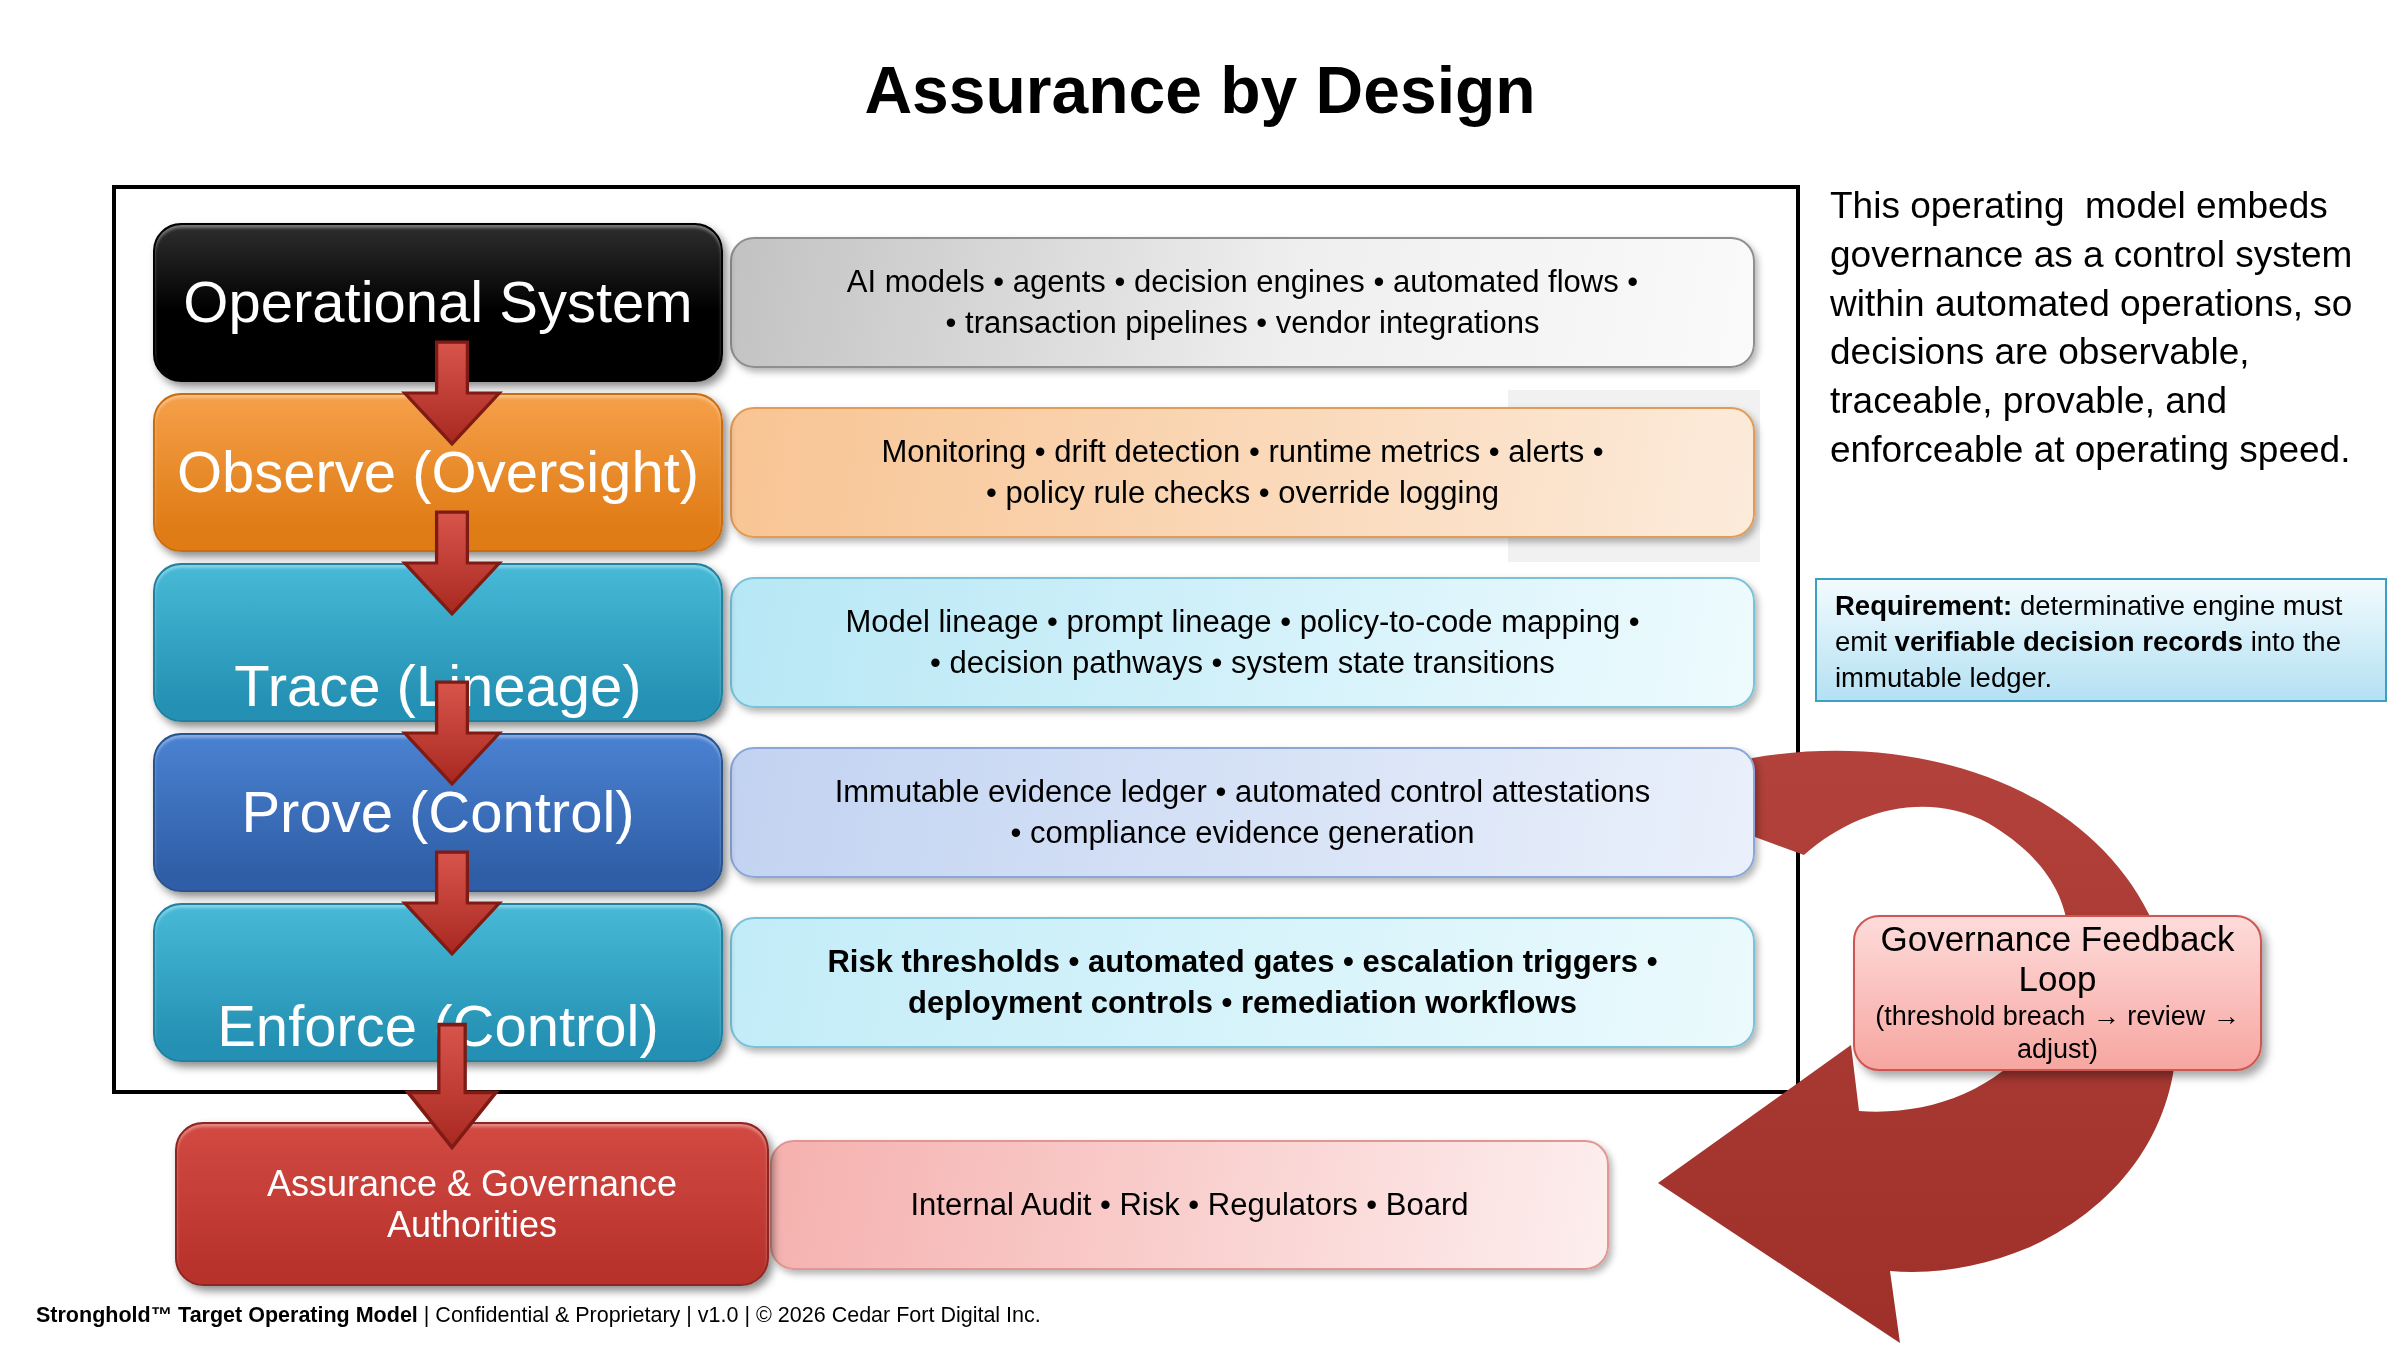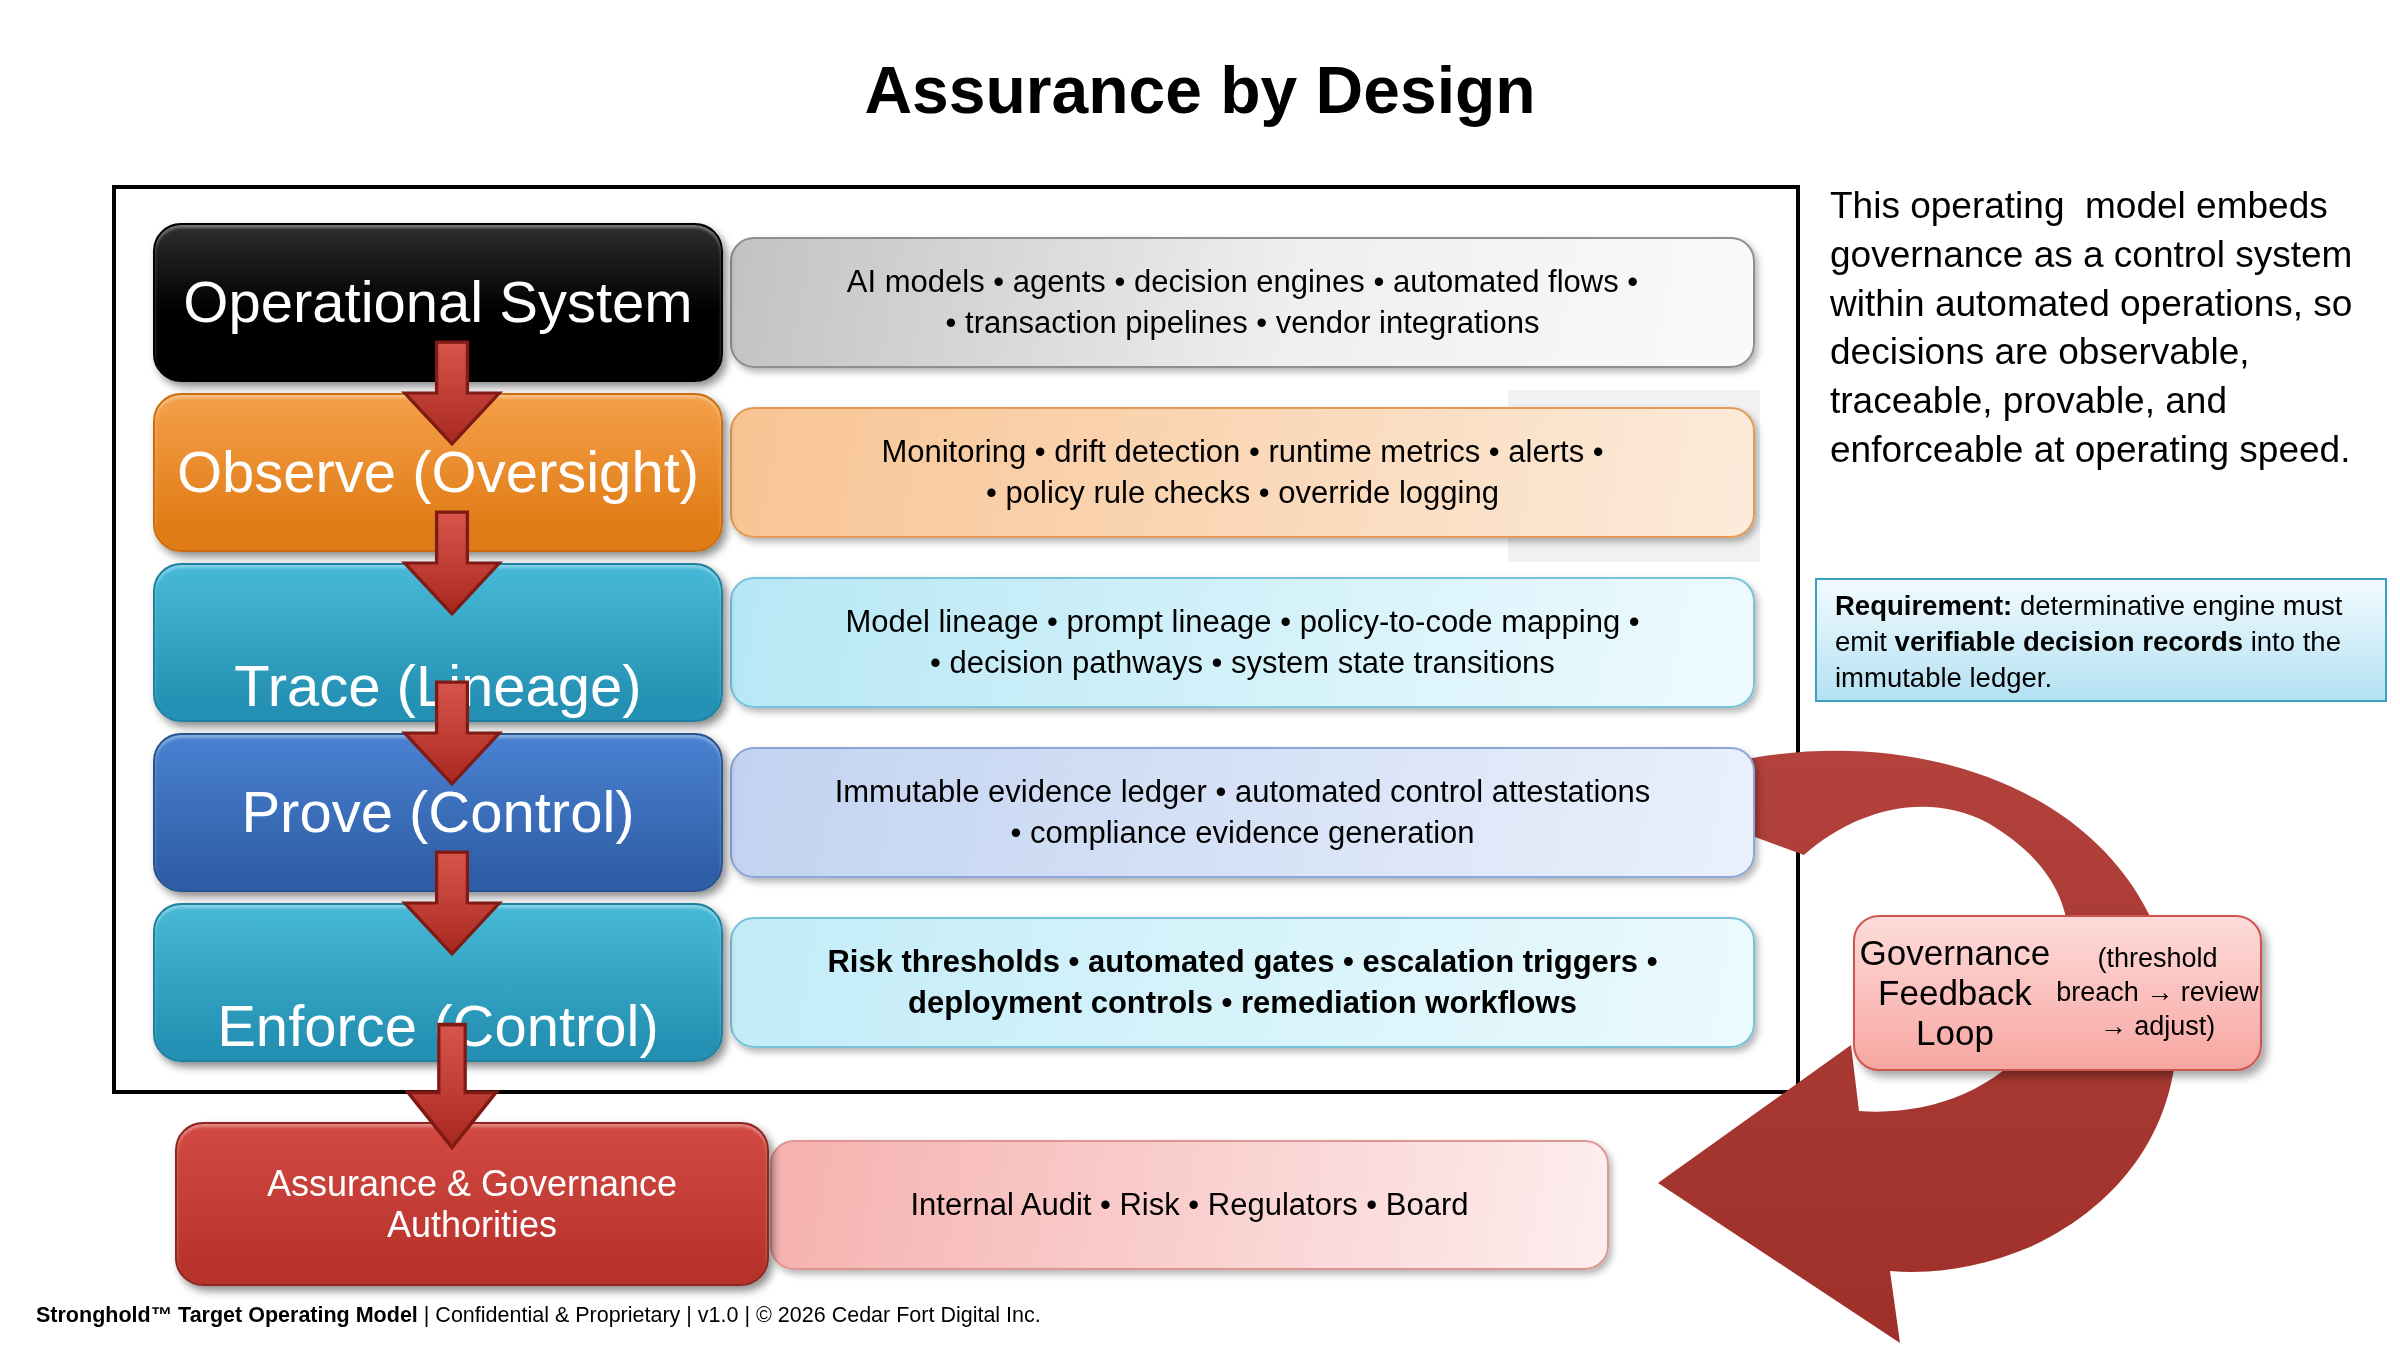--- a/index.html
+++ b/index.html
@@ -62,21 +62,21 @@
   .req-box{
     left:1815px;top:578px;width:572px;height:124px;box-sizing:border-box;
     background:linear-gradient(180deg,#f2fbfe 0%,#b4e1f3 100%);
     border:2px solid #3ba0c4;padding:8px 18px;
     font-size:27.5px;line-height:1.3;z-index:3;
   }
   .gov-box{
     left:1853px;top:915px;width:405px;height:152px;border-radius:26px;z-index:6;
     background:linear-gradient(180deg,#fdd9d7 5%,#f7a6a1 100%);
     border:2px solid #cf5550;box-shadow:5px 6px 9px rgba(0,0,0,.35);
-    display:flex;flex-direction:row;align-items:center;justify-content:flex-start;text-align:center;
+    display:flex;flex-direction:column;align-items:center;justify-content:center;text-align:center;
   }
   .gov-title{font-size:35px;line-height:1.15;}
   .gov-sub{font-size:27px;line-height:1.25;}
   .loop-arrow{left:1598px;top:715px;width:682px;height:640px;z-index:2;}
   
   .footer{left:36px;top:1303px;font-size:21.5px;color:#000;}
   .b{font-weight:bold;}
 </style>
 </head>
 <body>

